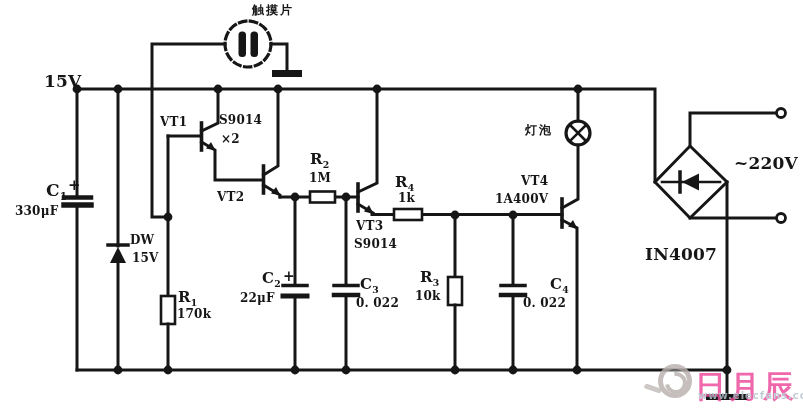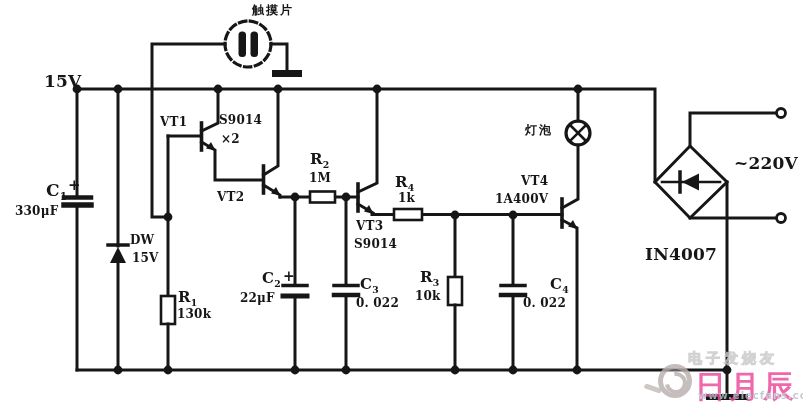--- a/index.html
+++ b/index.html
@@ -193,21 +193,21 @@
   <div class="lbl fs16 zh" style="left:252px;top:4px;"><span>触摸片</span></div>
 
   <div class="lbl fs17" style="left:46px;top:182px;"><span>C</span><sub>1</sub></div>
   <div class="lbl fs15" style="left:68px;top:178px;"><span>+</span></div>
   <div class="lbl fs16" style="left:15px;top:205px;"><span>330μF</span></div>
 
   <div class="lbl fs16" style="left:130px;top:234px;"><span>DW</span></div>
   <div class="lbl fs16" style="left:132px;top:252px;"><span>15V</span></div>
 
   <div class="lbl fs15" style="left:178px;top:290px;text-align:right;"><span>R</span><sub>1</sub></div>
-  <div class="lbl fs16" style="left:177px;top:308px;"><span>130k</span></div>
+  <div class="lbl fs16" style="left:177px;top:308px;"><span>170k</span></div>
 
   <div class="lbl fs16" style="left:160px;top:116px;"><span>VT1</span></div>
   <div class="lbl fs16" style="left:219px;top:114px;"><span>S9014</span></div>
   <div class="lbl fs16" style="left:221px;top:133px;"><span>×2</span></div>
   <div class="lbl fs16" style="left:217px;top:191px;"><span>VT2</span></div>
 
   <div class="lbl fs15" style="left:310px;top:152px;"><span>R</span><sub>2</sub></div>
   <div class="lbl fs16" style="left:309px;top:172px;"><span>1M</span></div>
 
   <div class="lbl fs16" style="left:356px;top:220px;"><span>VT3</span></div>
@@ -232,21 +232,20 @@
   <div class="lbl fs16" style="left:521px;top:175px;"><span>VT4</span></div>
   <div class="lbl fs16" style="left:495px;top:193px;"><span>1A400V</span></div>
 
   <div class="lbl fs16 zh" style="left:525px;top:124px;"><span>灯泡</span></div>
 
   <div class="lbl fs17" style="left:645px;top:246px;"><span>IN4007</span></div>
 
   <div class="lbl fs17" style="left:734px;top:155px;text-align:center;"><span>~220V</span></div>
 
   <div id="watermark">
-    <div class="wm-ghost">电子发烧友</div>
     <div class="wm-tail"></div>
     <div class="wm-circle"></div>
     <div class="wm-swirl"></div>
     <div class="wm-brand">日月辰</div>
     <div class="wm-url">www.elecfans.com</div>
   </div>
 
 </div>
 
 </body></html>

